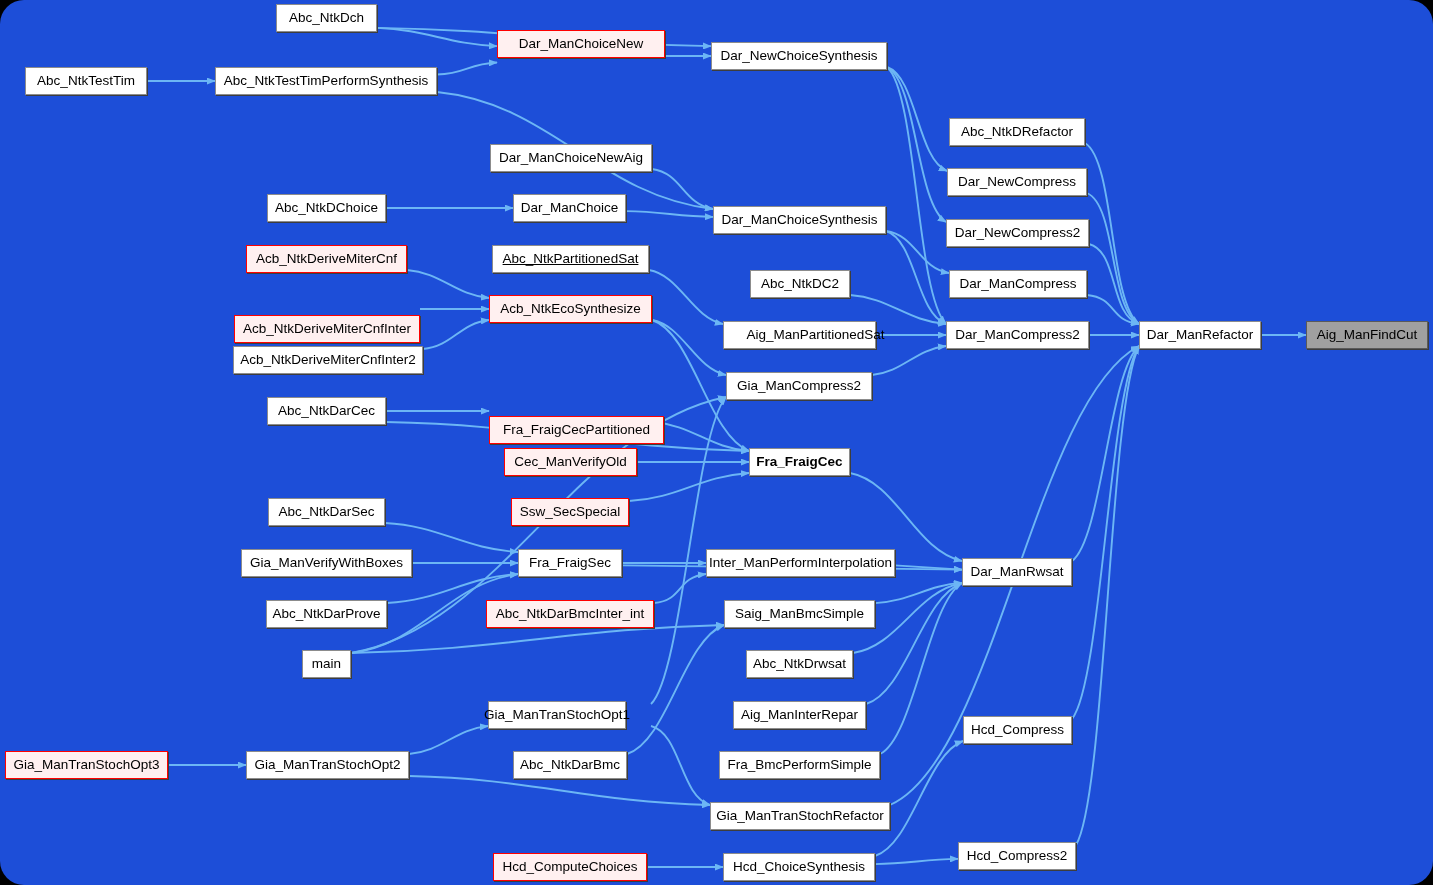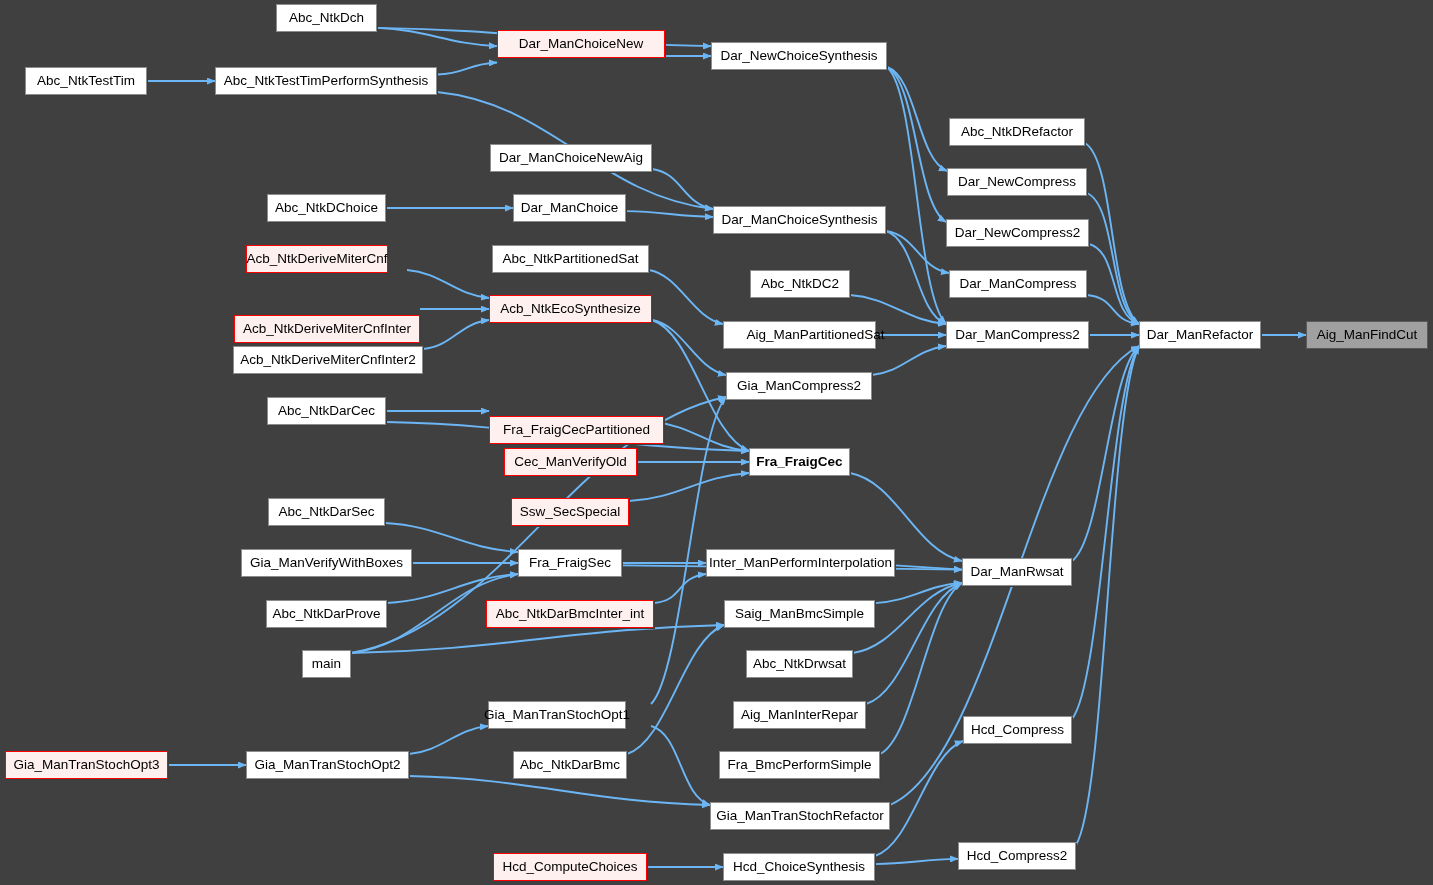--- a/index.html
+++ b/index.html
@@ -1,17 +1,17 @@
 <!DOCTYPE html>
 <html><head>
 <meta charset="utf-8">
 <style>
   html,body{margin:0;padding:0;background:#000;}
-  #canvas{position:relative;width:1433px;height:885px;background:#404040;
-          font-family:"Liberation Sans",sans-serif;}
+  #canvas{position:relative;width:1433px;height:885px;background:#1d4ed8;
+          font-family:"Liberation Sans",sans-serif;border-radius:24px;}
   svg.edges{position:absolute;left:0;top:0;width:1433px;height:885px;}
   .node{position:absolute;box-sizing:border-box;height:28px;
         display:flex;align-items:center;justify-content:center;
         font-size:13.5px;line-height:1;white-space:nowrap;
         background:#fff;border:1px solid #8c8c8c;color:#000;
         box-shadow:1px 1px 0 #3d3d3d;}
   .node.red{background:#fff0f0;border:1.6px solid #ff0000;}
   .node.gray{background:#a0a0a0;border:1px solid #5a5a5a;}
   .node span{pointer-events:none;}
 </style>
@@ -120,24 +120,24 @@
       </div>
       <div class="node" style="left: 513px; top: 194px; width: 113px;">
         <span>Dar_ManChoice</span>
       </div>
       <div class="node" style="left: 713px; top: 206px; width: 173px;">
         <span>Dar_ManChoiceSynthesis</span>
       </div>
       <div class="node" style="left: 946px; top: 219px; width: 143px;">
         <span>Dar_NewCompress2</span>
       </div>
-      <div class="node red" style="left: 246px; top: 245px; width: 142px;">
+      <div class="node red" style="left: 246px; top: 245px; width: 161px;">
         <span>Acb_NtkDeriveMiterCnf</span>
       </div>
-      <div class="node" style="left: 492px; top: 245px; width: 157px;">
+      <div class="node" style="left: 492px; top: 245px; width: 157px; text-decoration: underline;">
         <span>Abc_NtkPartitionedSat</span>
       </div>
       <div class="node" style="left: 750px; top: 270px; width: 100px;">
         <span>Abc_NtkDC2</span>
       </div>
       <div class="node" style="left: 949px; top: 270px; width: 138px;">
         <span>Dar_ManCompress</span>
       </div>
       <div class="node red" style="left: 234px; top: 295px; width: 186px; margin-top: 20px;">
         <span>Acb_NtkDeriveMiterCnfInter</span>

